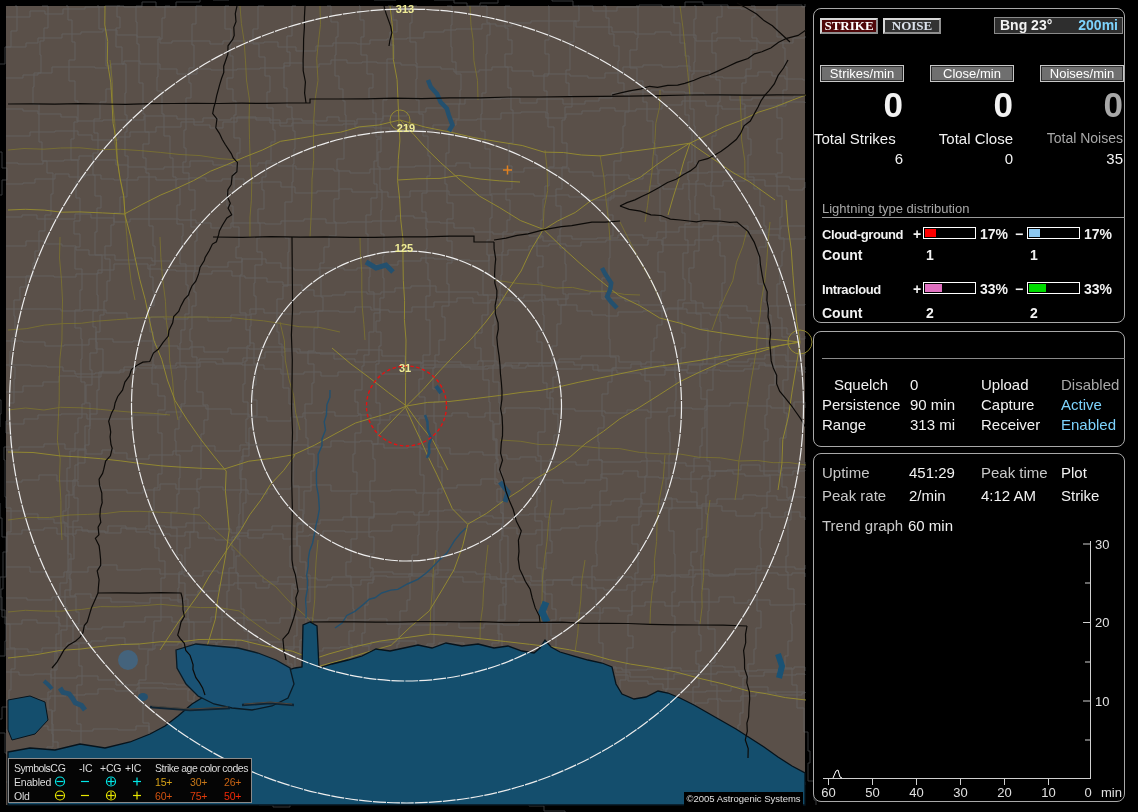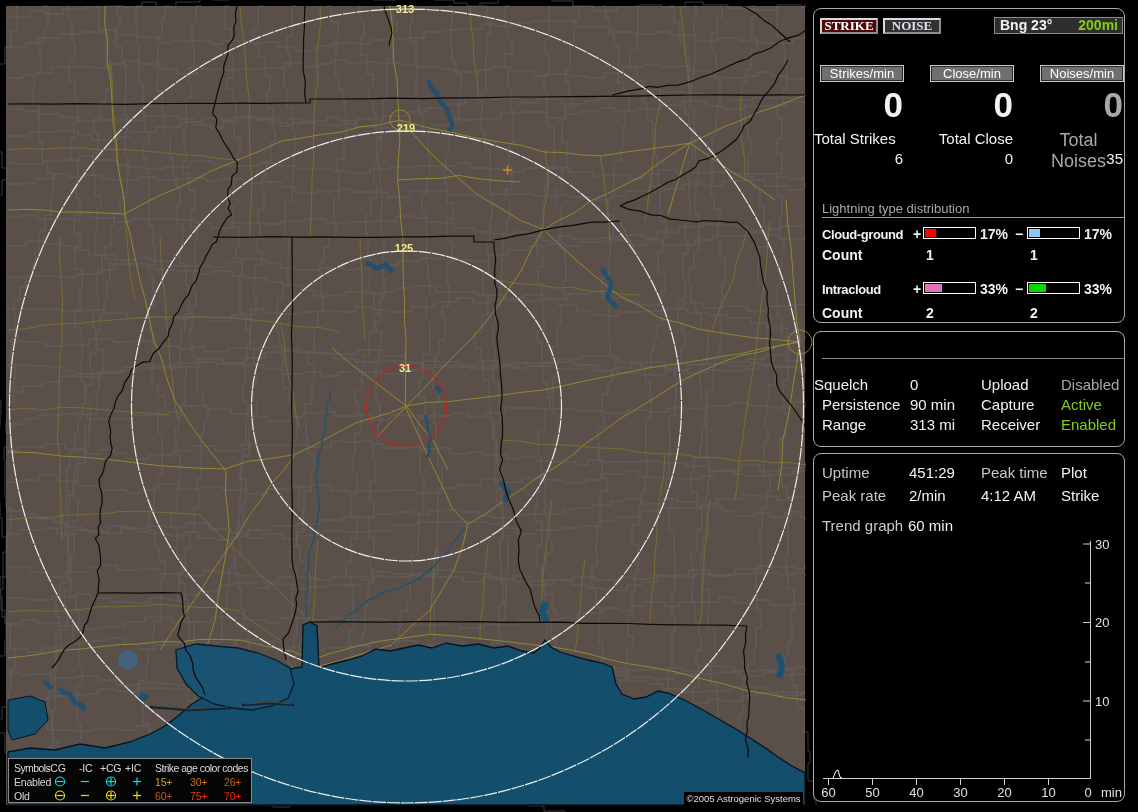--- a/index.html
+++ b/index.html
@@ -1,20 +1,20 @@
 <!DOCTYPE html>
 <html><head><meta charset="utf-8"><style>
 html,body{margin:0;padding:0;background:#000;width:1138px;height:812px;overflow:hidden}
 *{box-sizing:border-box}
 body{font-family:"Liberation Sans",sans-serif;position:relative}
 .abs{position:absolute}
 .box{position:absolute;left:813px;width:312px;border:1px solid #a8a8a8;border-radius:8px;background:#000}
 .btn3d{position:absolute;border:2px solid;border-color:#d8d8d8 #8f8f8f #8f8f8f #d8d8d8;text-align:center;font-family:"Liberation Serif",serif;font-weight:bold}
 .glabel{position:absolute;background:#6f6f6f;border:1px solid #2c2c2c;box-shadow:0 0 0 1px #c8c8c8;color:#fff;font-size:13px;text-align:center;line-height:14px;height:15px}
-.w{color:#f2f2f2} .gy{color:#a8a8a8} .gn{color:#84cc16}
+.w{color:#f2f2f2} .gy{color:#a8a8a8} .gn{color:#7dd3fc}
 .row{position:absolute;font-size:15px;white-space:nowrap}
 .bar{position:absolute;width:53px;height:12px;border:1px solid #fff;background:#000}
 .bar i{position:absolute;left:1px;top:1px;bottom:1px;display:block}
 .lg{position:absolute;font-size:10.5px;letter-spacing:-0.2px;white-space:nowrap}
 </style></head><body>
 <svg class="abs" style="left:0;top:0" width="1138" height="812" viewBox="0 0 1138 812">
 <rect width="1138" height="812" fill="#000"></rect>
 <rect x="6" y="6" width="799" height="799" fill="#5a5049"></rect>
     <g stroke="#6a6f71" stroke-width="1" fill="none" opacity="0.52">
       <path d="M15 6 L17 6 L17 19 L17 19 L17 31 L11 31 L11 47 L5 47 L5 64 L-1 64 L-1 81 L-3 81 L-3 93 L-8 93 L-8 115 L-6 115 L-6 129 L-5 129 L-5 152 L2 152 L2 168 L7 168 L7 180 L2 180 L2 195 L-1 195 L-1 207 L-5 207 L-5 229 L-3 229 L-3 247 L-3 247 L-3 263 L-9 263 L-9 275 L-6 275 L-6 289 L-9 289 L-9 305 L-10 305 L-10 324 L-6 324 L-6 339 L-9 339 L-9 359 L-9 359 L-9 377 L-6 377 L-6 400 L1 400 L1 414 L0 414 L0 427 L-5 427 L-5 448 L-11 448 L-11 465 L-8 465 L-8 485 L-2 485 L-2 503 L0 503 L0 518 L2 518 L2 537 L6 537 L6 554 L6 554 L6 577 L-0 577 L-0 597 L2 597 L2 617 L6 617 L6 641 L5 641 L5 656 L-2 656 L-2 675 L-7 675 L-7 692 L-13 692 L-13 705 L-18 705 L-18 726 L-20 726 L-20 740 L-25 740 L-25 762 L-25 762 L-25 779 L-20 779 L-20 802 L-23 802 L-23 805"></path>
@@ -213,41 +213,41 @@
         <line x1="102" y1="33" x2="102" y2="40"></line>
    <line x1="124" y1="36.5" x2="132" y2="36.5"></line>
         <line x1="128" y1="32.5" x2="128" y2="40.5"></line>
   </g>
  </svg>
  <div class="lg" style="left:146px;top:16.5px;color:#d4a017">15+</div>
  <div class="lg" style="left:181px;top:16.5px;color:#c87818">30+</div>
  <div class="lg" style="left:215px;top:16.5px;color:#c86414">26+</div>
  <div class="lg" style="left:146px;top:30.5px;color:#d05210">60+</div>
  <div class="lg" style="left:181px;top:30.5px;color:#e03c0c">75+</div>
- <div class="lg" style="left:215px;top:30.5px;color:#f02808">70+</div>
+ <div class="lg" style="left:215px;top:30.5px;color:#f02808">50+</div>
 </div>
 
 <div class="abs" style="left:684px;top:792px;width:119px;height:14px;background:#000;color:#e0e0e0;font-size:9.5px;text-align:center;line-height:13px">©2005 Astrogenic Systems</div>
 
 <div class="box" style="top:8px;height:315px">
  <div class="btn3d" style="left:6px;top:9px;width:58px;height:16px;background:#4e0709;color:#fff;font-size:13px;line-height:12px">STRIKE</div>
  <div class="btn3d" style="left:69px;top:9px;width:58px;height:16px;background:#323232;color:#dbe2ec;font-size:13px;line-height:12px">NOISE</div>
  <div class="abs" style="left:180px;top:8px;width:129px;height:17px;background:#2e2e2e;border:1px solid #8a8a8a;font-weight:bold;font-size:14px;line-height:15px"><span class="w" style="margin-left:5px">Bng 23°</span><span class="gn" style="float:right;margin-right:4px">200mi</span></div>
 
  <div class="glabel" style="left:7px;top:57px;width:82px">Strikes/min</div>
  <div class="glabel" style="left:117px;top:57px;width:82px">Close/min</div>
  <div class="glabel" style="left:227px;top:57px;width:82px">Noises/min</div>
 
  <div class="abs w" style="left:0px;top:76px;width:89px;text-align:right;font-size:35px;font-weight:bold">0</div>
  <div class="abs w" style="left:110px;top:76px;width:89px;text-align:right;font-size:35px;font-weight:bold">0</div>
  <div class="abs gy" style="left:220px;top:76px;width:89px;text-align:right;font-size:35px;font-weight:bold">0</div>
 
  <div class="abs w" style="left:0px;top:121px;width:89px;text-align:left;font-size:15px">Total Strikes</div>
  <div class="abs w" style="left:110px;top:121px;width:89px;text-align:right;font-size:15px">Total Close</div>
- <div class="abs gy" style="left:220px;top:121px;width:89px;text-align:center;font-size:18px">Total Noises</div>
+ <div class="abs gy" style="left:220px;top:121px;width:89px;text-align:right;font-size:14px">Total Noises</div>
  <div class="abs w" style="left:0px;top:141px;width:89px;text-align:right;font-size:15px">6</div>
  <div class="abs w" style="left:110px;top:141px;width:89px;text-align:right;font-size:15px">0</div>
  <div class="abs w" style="left:220px;top:141px;width:89px;text-align:right;font-size:15px">35</div>
 
  <div class="abs gy" style="left:8px;top:192px;font-size:13px">Lightning type distribution</div>
  <div class="abs" style="left:8px;top:208px;width:303px;border-top:1px solid #9a9a9a"></div>
 
  <div class="abs w" style="left:8px;top:218px;font-size:13px;letter-spacing:-0.4px;font-weight:bold">Cloud-ground</div>
  <div class="abs w" style="left:99px;top:217px;font-size:14px;font-weight:bold">+</div>
  <div class="bar" style="left:109px;top:218px">
@@ -276,21 +276,21 @@
     </div>
  <div class="abs w" style="left:270px;top:272px;font-size:14px;font-weight:bold">33%</div>
 
  <div class="abs w" style="left:8px;top:296px;font-size:14px;font-weight:bold">Count</div>
  <div class="abs w" style="left:112px;top:296px;font-size:14px;font-weight:bold">2</div>
  <div class="abs w" style="left:216px;top:296px;font-size:14px;font-weight:bold">2</div>
 </div>
 
 <div class="box" style="top:331px;height:116px">
  <div class="abs" style="left:8px;top:26px;width:303px;border-top:1px solid #8a8a8a"></div>
- <div class="row w" style="left:0;top:44px">Squelch</div>
+ <div class="row w" style="left:20px;top:44px">Squelch</div>
     <div class="row w" style="left:96px;top:44px">0</div>
  <div class="row w" style="left:167px;top:44px">Upload</div>
     <div class="row gy" style="left:247px;top:44px">Disabled</div>
  <div class="row w" style="left:8px;top:64px">Persistence</div>
     <div class="row w" style="left:96px;top:64px">90 min</div>
  <div class="row w" style="left:167px;top:64px">Capture</div>
     <div class="row gn" style="left:247px;top:64px">Active</div>
  <div class="row w" style="left:8px;top:84px">Range</div>
     <div class="row w" style="left:96px;top:84px">313 mi</div>
  <div class="row w" style="left:167px;top:84px">Receiver</div>

